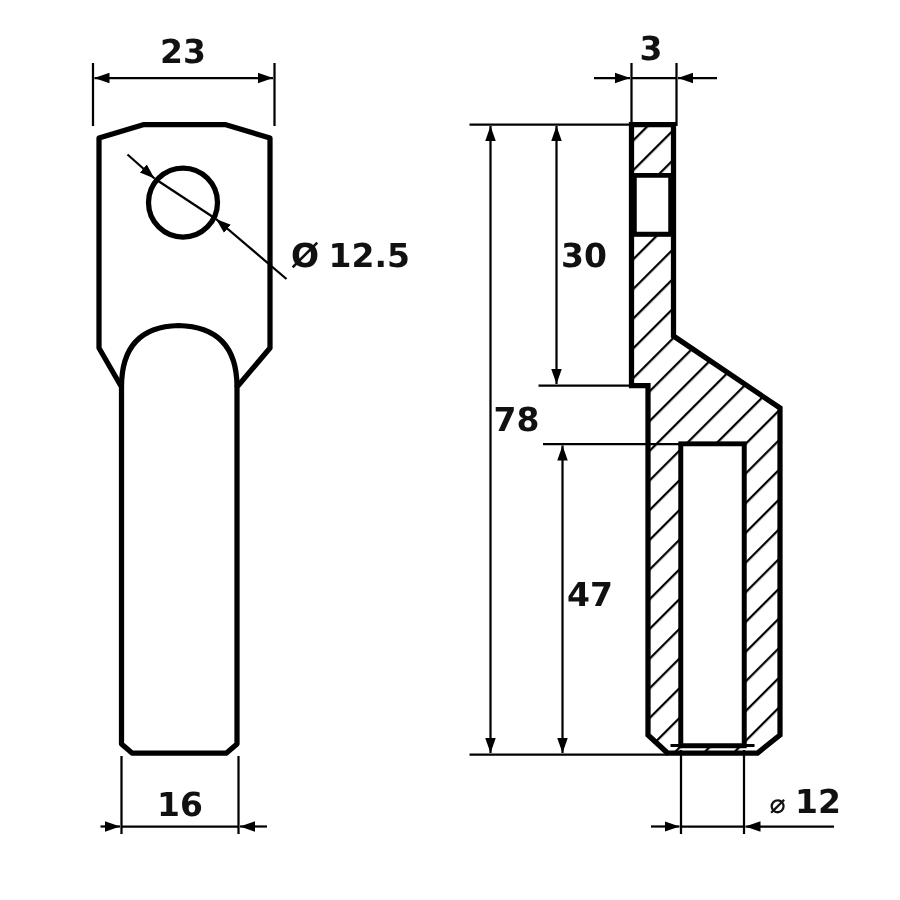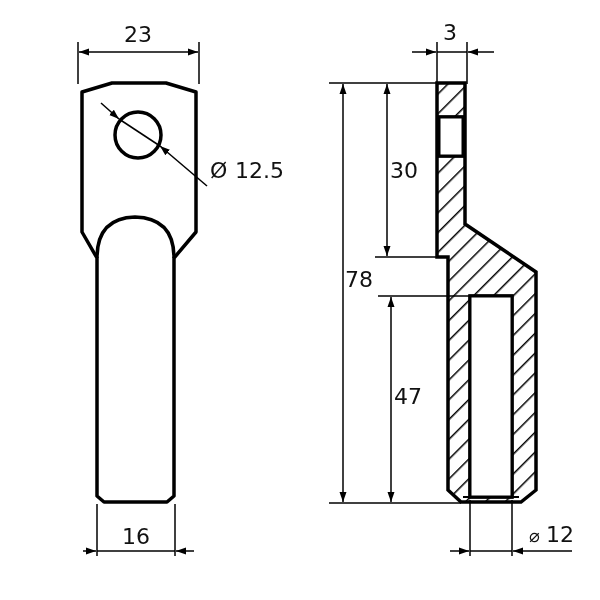--- a/index.html
+++ b/index.html
@@ -1,17 +1,17 @@
 <!DOCTYPE html>
 <html><head>
   <meta charset="utf-8">
   <style>
     html, body { margin: 0; padding: 0; background: #ffffff; }
     body { width: 600px; height: 600px; overflow: hidden; position: relative; }
-    #canvas { position: absolute; left: 16px; top: 0; width: 500px; height: 600px; }
+    #canvas { position: absolute; left: 0; top: 0; width: 500px; height: 600px; font-weight: bold; }
     svg { display: block; }
     .dim-text { font-family: "DejaVu Sans", sans-serif; font-size: 22px; fill: #111111; }
   </style>
 </head>
 <body>
 
 <div id="canvas">
 <svg width="600" height="600" viewBox="0 0 600 600" xmlns="http://www.w3.org/2000/svg">
   <defs>
     <marker id="arr" viewBox="0 0 10 10" refX="10" refY="5" markerWidth="10" markerHeight="10" orient="auto-start-reverse" markerUnits="userSpaceOnUse">

